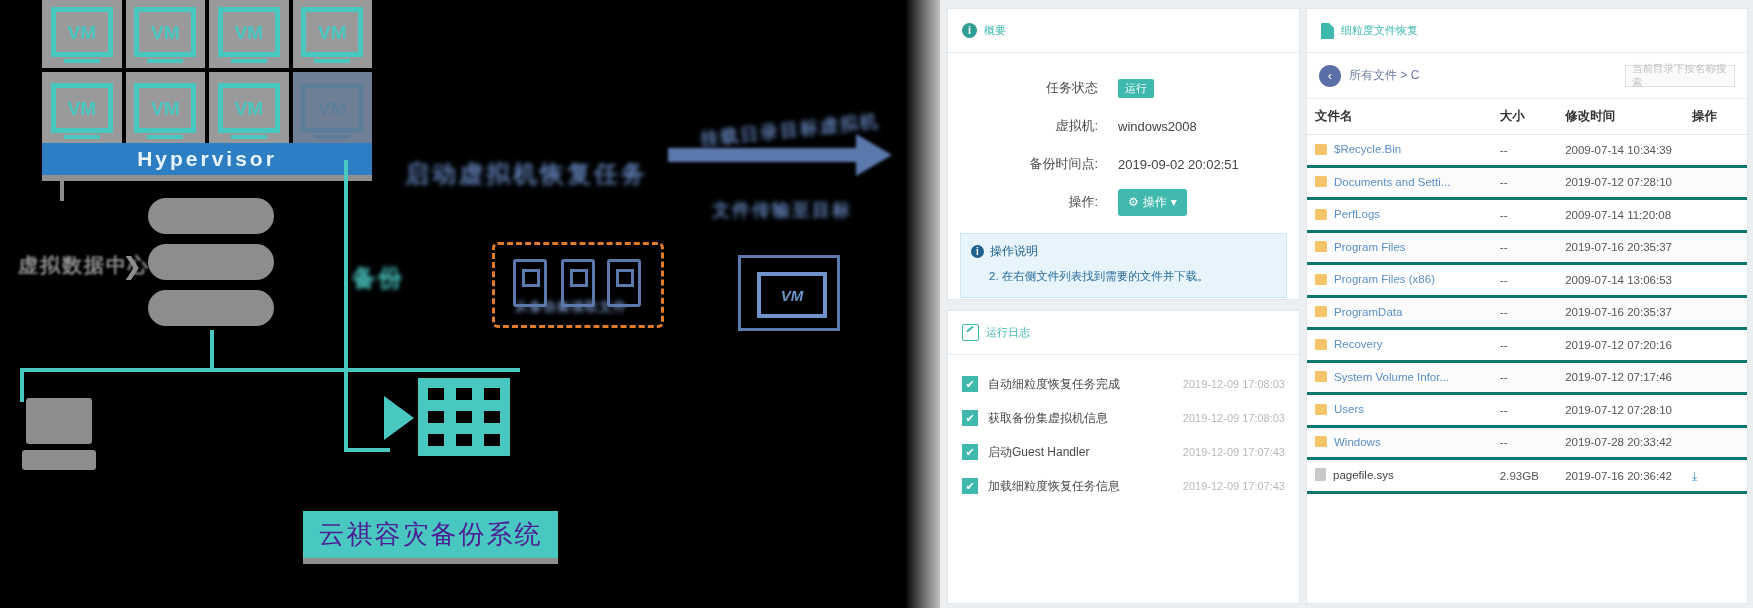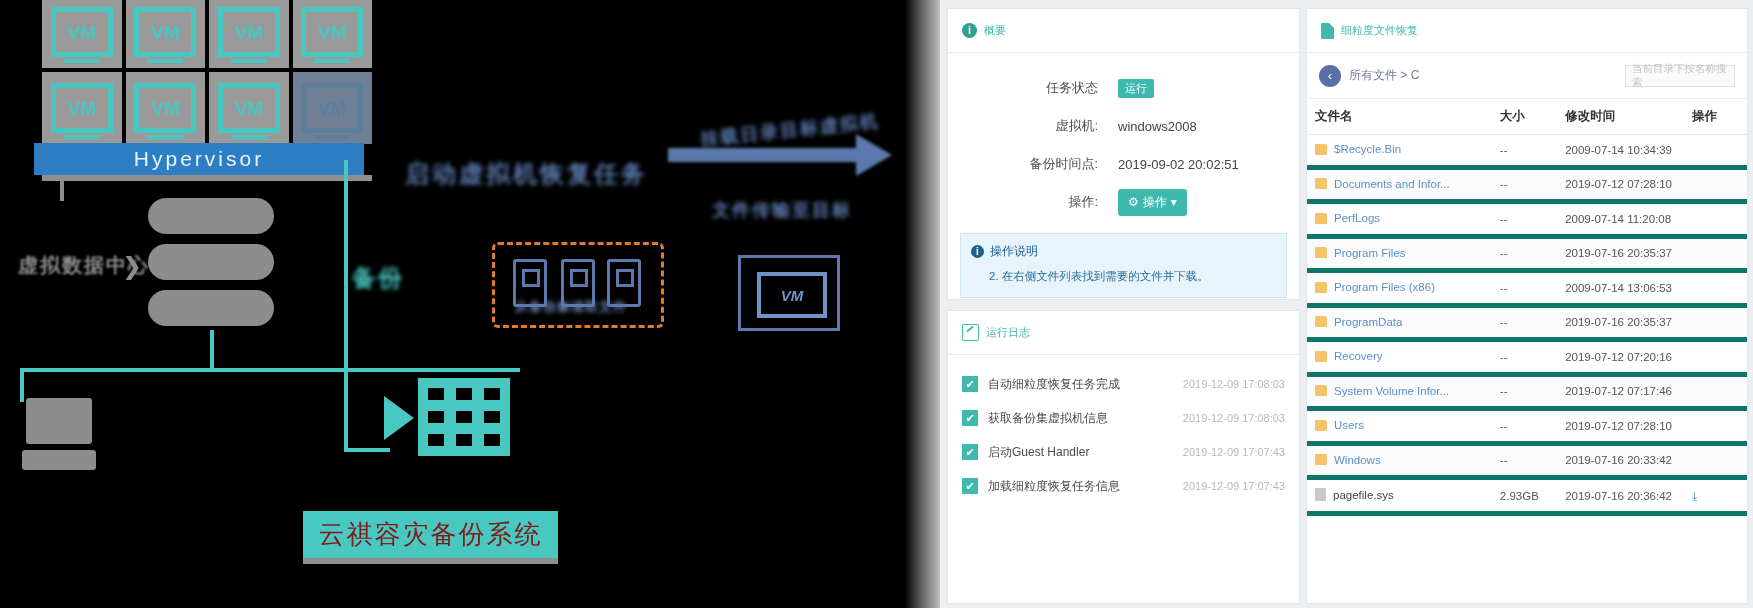--- a/index.html
+++ b/index.html
@@ -18,22 +18,22 @@
   .vm-cell{background:#9a9a9a;display:flex;align-items:center;justify-content:center;}
   .vm-cell.dim{background:#6f7f95;}
   .vm-ico{width:62px;height:50px;border:5px solid #49c7c1;position:relative;
     display:flex;align-items:center;justify-content:center;box-sizing:border-box;}
   .vm-cell.dim .vm-ico{border-color:#5d7e9b;}
   .vm-ico span{font-size:19px;font-weight:bold;color:#49c7c1;letter-spacing:0px;line-height:1;}
   .vm-cell.dim .vm-ico span{color:#5d7e9b;}
   .vm-ico:after{content:"";position:absolute;bottom:-11px;left:8px;right:8px;height:4px;background:#49c7c1;}
   .vm-cell.dim .vm-ico:after{background:#5d7e9b;}
 
-  .hyper{position:absolute;left:34px;top:143px;width:330px;height:32px;background:#2e7ec4;
-    color:#e8f4ff;font-weight:normal;font-size:21px;letter-spacing:3px;
+  .hyper{position:absolute;left:42px;top:143px;width:330px;height:32px;background:#2e7ec4;
+    color:#e8f4ff;font-weight:bold;font-size:21px;letter-spacing:3px;
     display:flex;align-items:center;justify-content:center;}
   .hyper-base{position:absolute;left:42px;top:175px;width:330px;height:6px;background:#8f8f8f;}
 
   .srv-stack{position:absolute;left:148px;top:198px;width:126px;height:132px;}
   .srv{position:absolute;left:0;width:126px;height:36px;background:#8d8d8d;border-radius:18px;}
   .srv.s1{top:0;} .srv.s2{top:46px;} .srv.s3{top:92px;}
   .srv-stem{position:absolute;left:60px;top:181px;width:4px;height:20px;background:#8d8d8d;}
 
   .dc-label{position:absolute;left:18px;top:252px;font-size:20px;color:#8d8d8d;
     font-weight:bold;letter-spacing:2px;filter:blur(1.1px);}
@@ -46,21 +46,21 @@
   .pc-base{position:absolute;left:0;top:52px;width:74px;height:20px;background:#8d8d8d;border-radius:3px;}
 
   .grid-srv{position:absolute;left:418px;top:378px;width:92px;height:78px;
     background:#49c7c1;}
   .grid-srv i{position:absolute;background:#000;width:16px;height:12px;}
   .arrow-tcl{position:absolute;left:384px;top:396px;width:0;height:0;
     border-top:22px solid transparent;border-bottom:22px solid transparent;border-left:30px solid #49c7c1;}
 
   .sysbox{position:absolute;left:303px;top:511px;width:255px;height:47px;background:#49c7c1;
     display:flex;align-items:center;justify-content:center;}
-  .sysbox span{color:#7f1d1d;font-size:26px;letter-spacing:2px;font-family:"DejaVu Sans",sans-serif;}
+  .sysbox span{color:#4c1d95;font-size:26px;letter-spacing:2px;font-family:"DejaVu Sans",sans-serif;}
   .sysbox-base{position:absolute;left:303px;top:558px;width:255px;height:6px;background:#8f8f8f;}
 
   .blur-lbl{position:absolute;color:#5b79ad;font-weight:bold;filter:blur(2.2px);white-space:nowrap;}
   .lbl-a{left:405px;top:158px;font-size:24px;letter-spacing:3px;}
   .lbl-b{left:700px;top:118px;font-size:18px;letter-spacing:2px;transform:rotate(-6deg);}
   .lbl-c{left:712px;top:198px;font-size:18px;letter-spacing:2px;}
   .lbl-d{left:515px;top:298px;font-size:13px;letter-spacing:1px;color:#6b83b0;}
   .lbl-e{left:352px;top:262px;font-size:24px;color:#49c7c1;letter-spacing:2px;}
 
   .bigarrow{position:absolute;left:668px;top:148px;width:190px;height:14px;background:#5b79ad;filter:blur(1.6px);}
@@ -129,21 +129,21 @@
   .crumb{display:flex;align-items:center;gap:8px;}
   .back-btn{width:22px;height:22px;border-radius:50%;background:#5a6fa8;color:#fff;font-size:13px;
     display:flex;align-items:center;justify-content:center;cursor:pointer;}
   .crumb-txt{color:#6b7d9e;font-size:12px;}
   .search-box{width:110px;height:22px;border:1px solid #e0e0e0;background:#fafafa;color:#c2c2c2;
     font-size:10.5px;padding:0 6px;box-sizing:border-box;display:flex;align-items:center;}
 
   table{width:100%;border-collapse:collapse;}
   thead th{text-align:left;font-size:12.5px;color:#333;font-weight:bold;padding:9px 8px;
     border-bottom:1px solid #e6e6e6;}
-  tbody td{font-size:11.5px;color:#555;padding:8px;border-bottom:5px solid #0f766e;}
+  tbody td{font-size:11.5px;color:#555;padding:8px;border-bottom:3px solid #0f766e;}
   .c-name{width:190px;} .c-size{width:52px;} .c-time{width:128px;} .c-act{width:56px;}
   .fname{color:#5b8fc9;display:inline-flex;align-items:center;gap:7px;}
   .folder-ico{width:12px;height:11px;background:#f5c36a;border-radius:1px 2px 1px 1px;flex:0 0 auto;}
   .file-ico{width:11px;height:13px;background:#c9c9c9;border-radius:1px;flex:0 0 auto;}
   .dl-ico{color:#3b8fd4;font-size:12px;cursor:pointer;}
   tbody tr:nth-child(even){background:#fbfbfb;}
 </style>
 </head>
 <body>
 
@@ -360,21 +360,21 @@
                   <span class="folder-ico"></span>
                   <span>$Recycle.Bin</span>
                 </span></td>
               <td>--</td>
               <td>2009-07-14 10:34:39</td>
               <td></td>
             </tr>
           <tr>
               <td><span class="fname">
                   <span class="folder-ico"></span>
-                  <span>Documents and Infor...</span>
+                  <span>Documents and Setti...</span>
                 </span></td>
               <td>--</td>
               <td>2019-07-12 07:28:10</td>
               <td></td>
             </tr>
           <tr>
               <td><span class="fname">
                   <span class="folder-ico"></span>
                   <span>PerfLogs</span>
                 </span></td>
@@ -435,21 +435,21 @@
               <td>--</td>
               <td>2019-07-12 07:28:10</td>
               <td></td>
             </tr>
           <tr>
               <td><span class="fname">
                   <span class="folder-ico"></span>
                   <span>Windows</span>
                 </span></td>
               <td>--</td>
-              <td>2019-07-16 20:33:42</td>
+              <td>2019-07-28 20:33:42</td>
               <td></td>
             </tr>
           <tr>
               <td><span class="fname" style="color:#444;">
                   <span class="file-ico"></span>
                   <span>pagefile.sys</span>
                 </span></td>
               <td>2.93GB</td>
               <td>2019-07-16 20:36:42</td>
               <td><span class="dl-ico">⤓</span></td>

